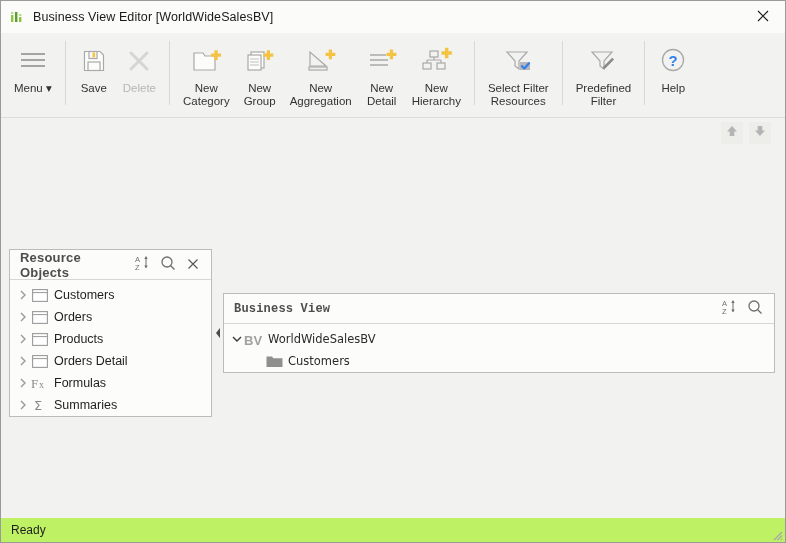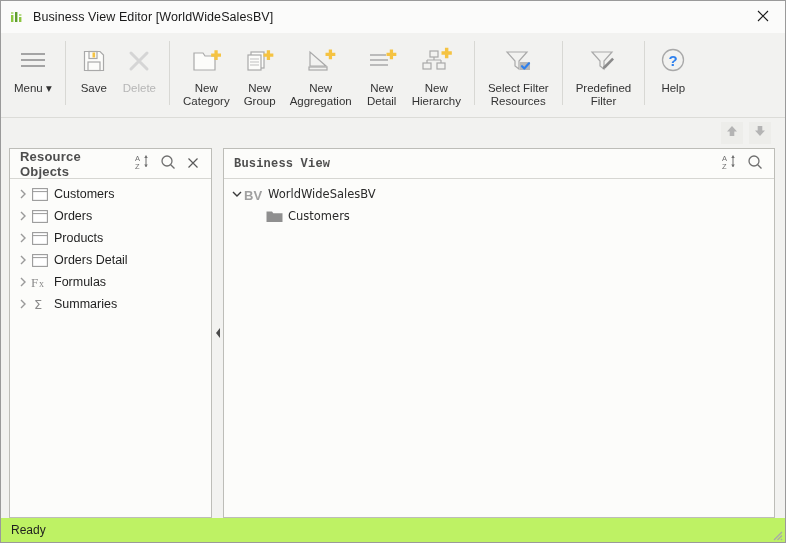--- a/index.html
+++ b/index.html
@@ -124,20 +124,21 @@
     cursor: pointer;
   }
 
   
   .main {
     flex: 1 1 auto;
     display: flex;
     padding: 0 10px 0 8px;
     box-sizing: border-box;
     min-height: 0;
+    align-items: center;
   }
   .panel {
     background: #fcfcfa;
     border: 1px solid #bdbdb8;
     display: flex;
     flex-direction: column;
     min-height: 0;
     box-sizing: border-box;
   }
   .panel-left { width: 203px; flex: 0 0 203px; }

